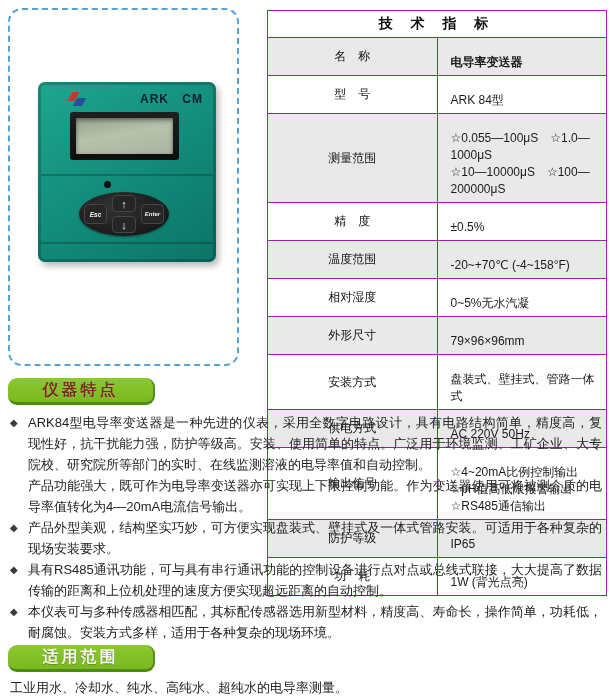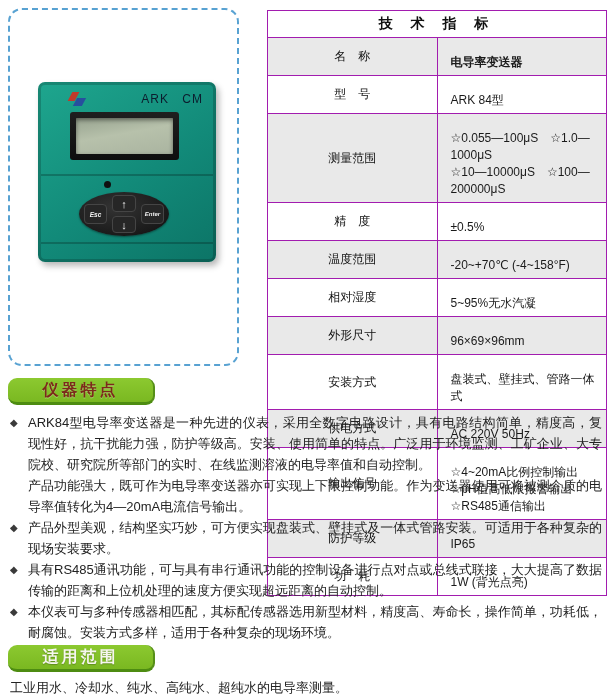--- a/index.html
+++ b/index.html
@@ -27,21 +27,21 @@
   .logo { position:relative; width:22px; height:14px; }
   .logo .bar-red {
     position:absolute; left:2px; top:0; width:7px; height:9px;
     background:#c03a2b; transform:skewX(-28deg);
   }
   .logo .bar-blue {
     position:absolute; left:7px; top:6px; width:9px; height:8px;
     background:#274f9e; transform:skewX(-28deg);
   }
   .brand {
-    font-size:12px; font-weight:normal; color:#0c1d2e; letter-spacing:1px; word-spacing:9px;
+    font-size:12px; font-weight:bold; color:#0c1d2e; letter-spacing:1px; word-spacing:9px;
   }
   .lcd {
     position:absolute; left:32px; top:30px; width:109px; height:48px;
     background:linear-gradient(#1f1f1f,#0e0e0e); border-radius:3px; padding:6px;
   }
   .lcd-screen {
     width:100%; height:100%;
     background:linear-gradient(170deg,#97a38f 0%,#b7c1ab 45%,#aab4a0 100%);
     border-radius:1px; box-shadow:inset 0 2px 4px rgba(0,0,0,0.45);
   }
@@ -157,25 +157,25 @@
       <tr class="single">
         <td class="lbl">精　度</td>
         <td class="val">±0.5%</td>
       </tr>
       <tr class="single shade">
         <td class="lbl">温度范围</td>
         <td class="val">-20~+70℃ (-4~158°F)</td>
       </tr>
       <tr class="single">
         <td class="lbl">相对湿度</td>
-        <td class="val">5~95%无水汽凝</td>
+        <td class="val">0~5%无水汽凝</td>
       </tr>
       <tr class="single shade">
         <td class="lbl">外形尺寸</td>
-        <td class="val">96×69×96mm</td>
+        <td class="val">79×96×96mm</td>
       </tr>
       <tr class="single">
         <td class="lbl">安装方式</td>
         <td class="val">盘装式、壁挂式、管路一体式</td>
       </tr>
       <tr class="single shade">
         <td class="lbl">供电方式</td>
         <td class="val">AC 220V 50Hz</td>
       </tr>
       <tr class="double">

